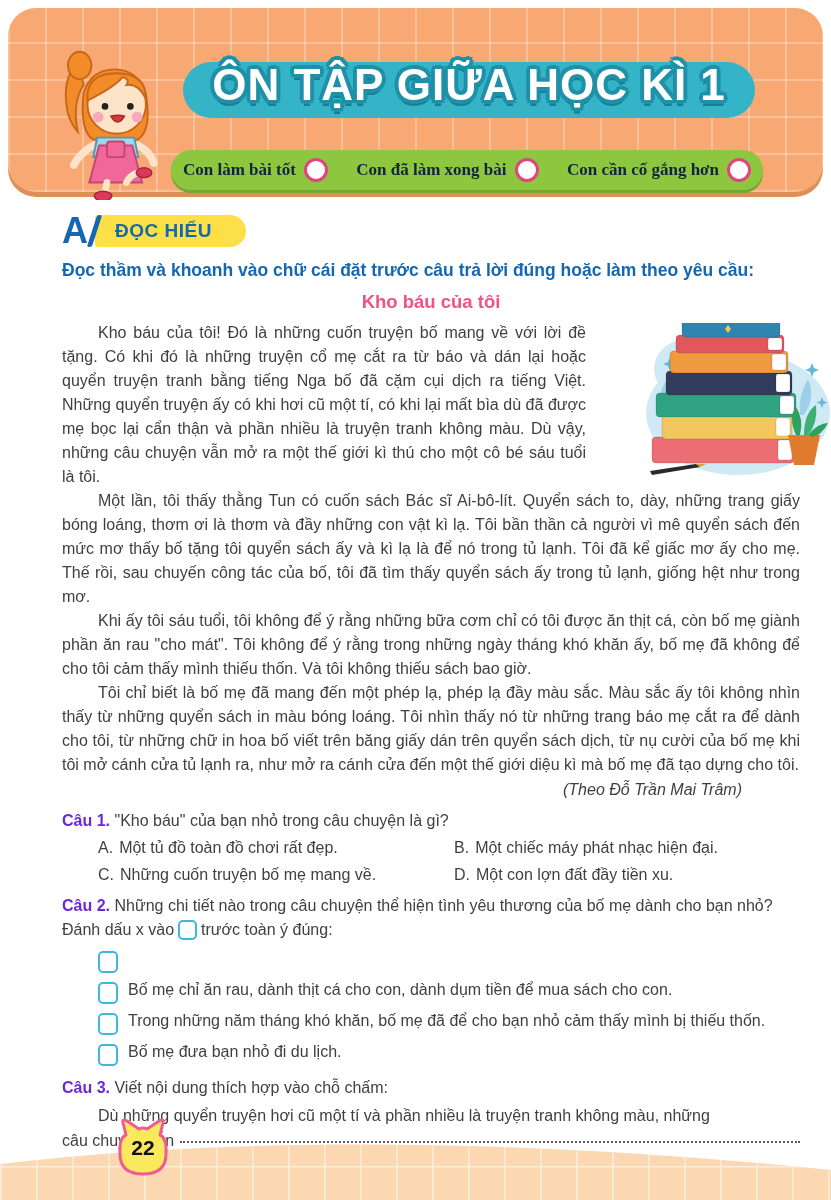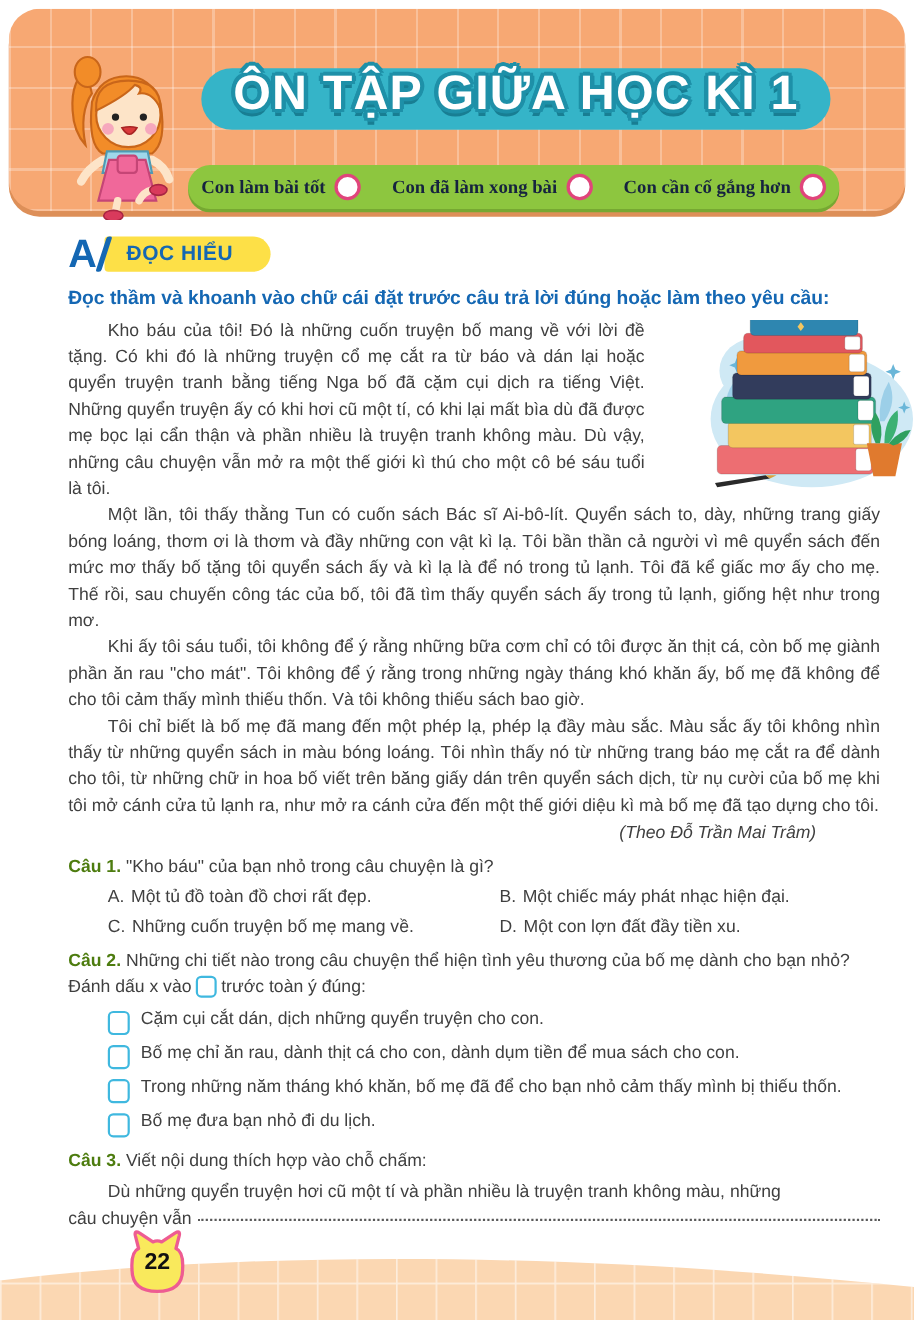--- a/index.html
+++ b/index.html
@@ -46,21 +46,21 @@
     margin-left:-2px;background:#fde047;color:#1467b3;font-weight:800;font-size:19px;
     padding:5px 34px 5px 20px;border-radius:4px 18px 18px 4px;letter-spacing:.5px;
   }
   .instruction{margin-top:10px;color:#1467b3;font-weight:700;font-size:17.5px;}
   .story-title{margin-top:10px;text-align:center;color:#ef5287;font-weight:700;font-size:18.5px;}
   .story{margin-top:8px;font-size:16px;line-height:1.5;text-align:justify;}
   .story p{margin:0;text-indent:36px;}
   .illus{float:right;width:200px;height:162px;margin:2px 0 4px 14px;}
   .attribution{text-align:right;font-style:italic;margin:4px 58px 0 0;font-size:16px;color:#3f3f3f;}
   
-  .q-label{color:#4d7c0f;font-weight:800;}
+  .q-label{color:#6d28d9;font-weight:800;}
   .q-head{margin-top:10px;font-size:16px;line-height:1.5;}
   .options{margin:6px 0 0 36px;display:grid;grid-template-columns:356px 1fr;row-gap:9px;font-size:16px;}
   .opt{display:flex;}
   .opt .key{margin-right:6px;}
   .inline-box{
     display:inline-block;width:19px;height:20px;border:2.5px solid #3fb8df;border-radius:5px;
     vertical-align:-5px;margin:0 4px;background:#fff;box-sizing:border-box;
   }
   .check-list{margin:8px 0 0 36px;display:flex;flex-direction:column;gap:8px;font-size:16px;}
   .cl-row{display:flex;align-items:flex-start;gap:10px;}
@@ -131,20 +131,21 @@
 <div class="main">
 
   <div class="section-row">
     <span class="section-letter">A</span>
     <span class="section-slash"></span>
     <span class="section-pill">ĐỌC HIỂU</span>
   </div>
 
   <div class="instruction">Đọc thầm và khoanh vào chữ cái đặt trước câu trả lời đúng hoặc làm theo yêu cầu:</div>
 
+  <div class="story-title">Kho báu của tôi</div>
 
   <div class="story">
     <p><span class="illus"><svg viewBox="0 0 200 162" width="200" height="162">
       <ellipse cx="102" cy="90" rx="92" ry="62" fill="#cfe9f5"></ellipse>
       <ellipse cx="52" cy="46" rx="34" ry="30" fill="#cfe9f5"></ellipse>
 
       <path d="M30,96 Q18,76 30,58 Q40,76 36,96 Z" fill="#9ccfe8"></path>
       <path d="M44,88 Q40,66 54,54 Q58,74 50,90 Z" fill="#b7dff0"></path>
       <path d="M168,92 Q180,74 172,56 Q162,72 164,92 Z" fill="#9ccfe8"></path>
 
@@ -207,21 +208,20 @@
       </div>
   </div>
 
   <div class="q-head">
     <span class="q-label">Câu 2.</span>
     <span>Những chi tiết nào trong câu chuyện thể hiện tình yêu thương của bố mẹ dành cho bạn nhỏ? Đánh dấu x vào</span><span class="inline-box"></span><span>trước toàn ý đúng:</span>
   </div>
   <div class="check-list">
     <div class="cl-row">
         <span class="cl-box"></span>
-        <span>Cặm cụi cắt dán, dịch những quyển truyện cho con.</span>
       </div>
     <div class="cl-row">
         <span class="cl-box"></span>
         <span>Bố mẹ chỉ ăn rau, dành thịt cá cho con, dành dụm tiền để mua sách cho con.</span>
       </div>
     <div class="cl-row">
         <span class="cl-box"></span>
         <span>Trong những năm tháng khó khăn, bố mẹ đã để cho bạn nhỏ cảm thấy mình bị thiếu thốn.</span>
       </div>
     <div class="cl-row">

